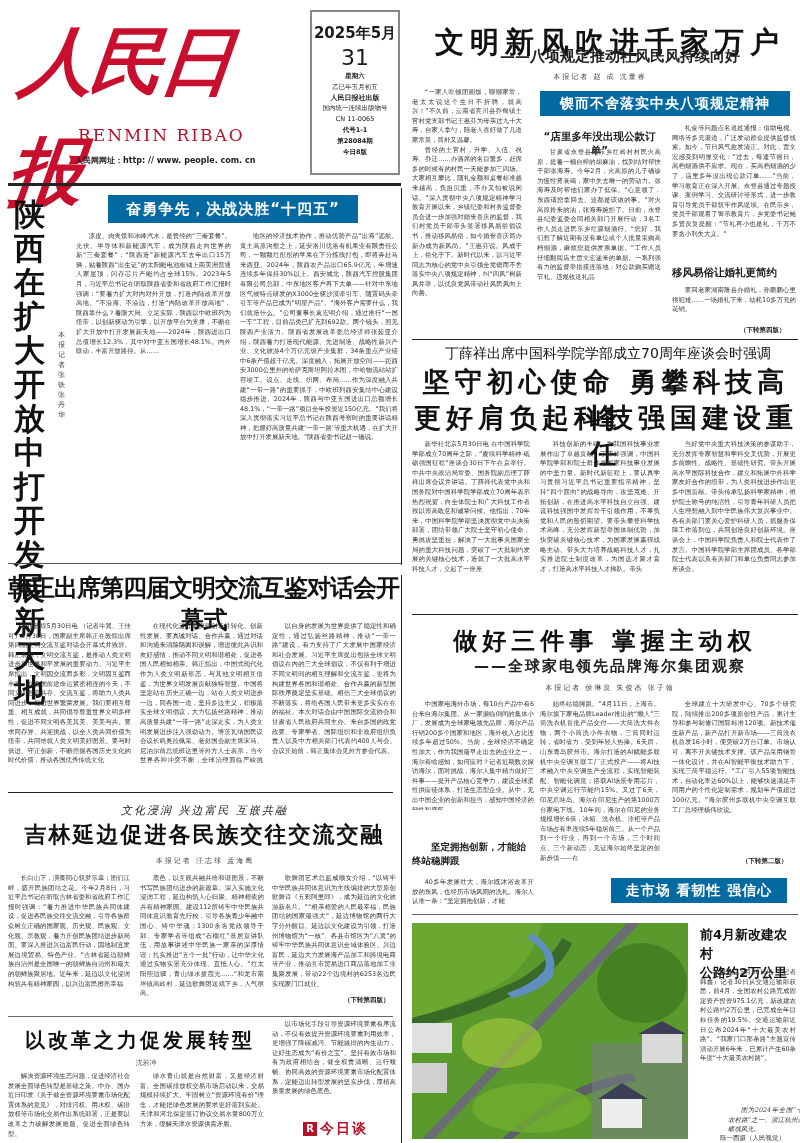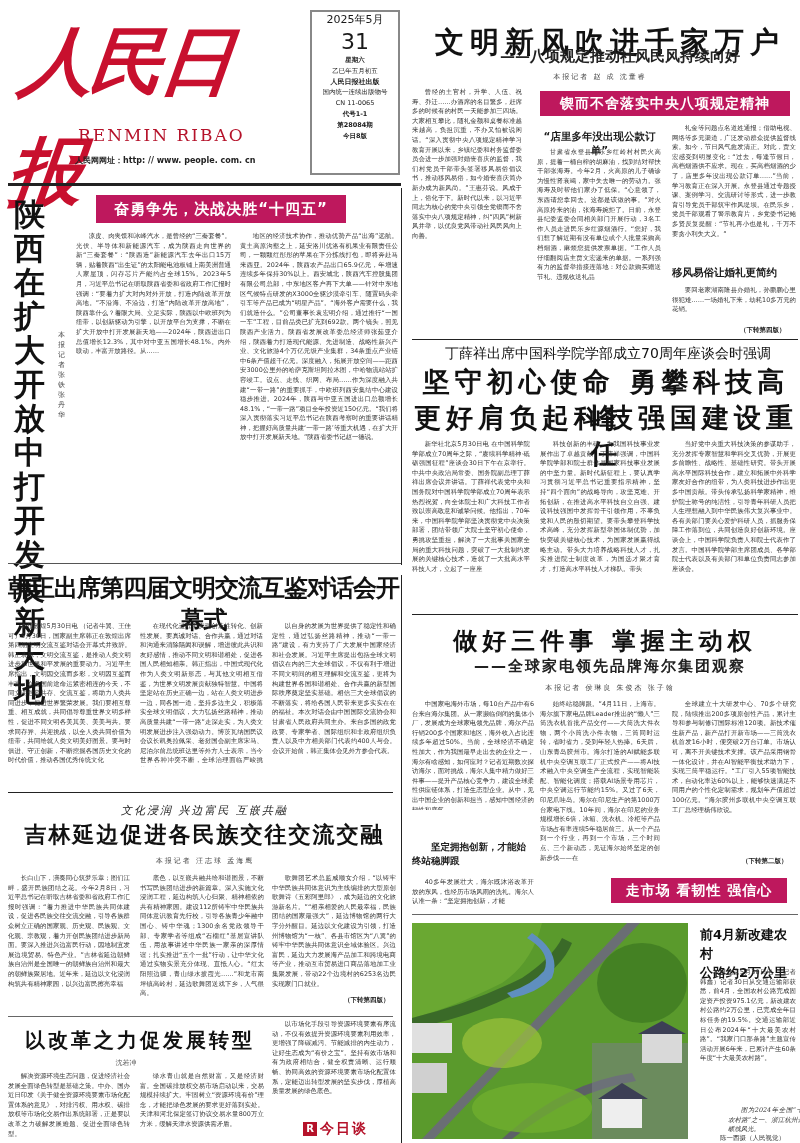--- a/index.html
+++ b/index.html
@@ -2,31 +2,31 @@
 <html><head>
 <meta charset="utf-8">
 <style>
 *{box-sizing:border-box;margin:0;padding:0}
 html,body{width:800px;height:1143px;background:#fff;overflow:hidden}
 body{position:relative;font-family:"DejaVu Sans",sans-serif;color:#1a1a1a}
 .abs{position:absolute}
 .txt{font-size:6.4px;line-height:9.6px;color:#333;text-align:justify;overflow:hidden}
 .txt p{text-indent:2em}
 .serif{font-family:"DejaVu Serif",serif}
-.redbar{background:#be185d;color:#fff;font-weight:bold;text-align:center}
+.redbar{background:#0369a1;color:#fff;font-weight:bold;text-align:center}
 .rule{background:#222}
 .vrule{background:#222;width:1px}
 .byline{font-size:7px;color:#444;text-align:center;letter-spacing:2px;font-family:"DejaVu Serif",serif}
 
 
 #logo{left:20px;top:6px;width:270px;height:120px;font-family:"DejaVu Serif",serif;color:#c8102e;font-size:74px;font-weight:bold;font-style:italic;letter-spacing:-4px;line-height:110px;transform:skewX(-6deg)}
 #logo-en{left:78px;top:125px;width:170px;color:#b5122a;font-size:17px;letter-spacing:2px;font-family:"DejaVu Serif",serif}
 #web{left:75px;top:155px;font-size:8px;color:#222;font-weight:bold}
 #datebox{left:310px;top:10px;width:90px;height:165px;border:2px solid #888;text-align:center}
-#datebox .ym{font-size:11px;font-weight:normal;margin-top:0}
+#datebox .ym{font-size:15px;font-weight:bold;margin-top:12px}
 #datebox .day{font-size:22px;line-height:26px;margin-top:2px}
 #datebox .sm{font-size:6.5px;line-height:11px}
 #datebox .pub{font-size:7px;font-weight:bold;margin:0 0}
 </style>
 </head>
 <body>
 
 <div class="abs" id="logo">人民日报</div>
 <div class="abs" id="logo-en">RENMIN RIBAO</div>
 <div class="abs" id="web">人民网网址：http: // www. people. com. cn</div>
@@ -44,20 +44,21 @@
   <div class="sm" style="font-weight:bold">今日8版</div>
 </div>
 
 <div class="abs rule" style="left:8px;top:183px;width:393px;height:3px"></div>
 
 <div class="abs" style="left:425px;top:23px;width:370px;text-align:center;font-size:29px;font-weight:bold;letter-spacing:6px;color:#111">文明新风吹进千家万户</div>
 <div class="abs serif" style="left:440px;top:47px;width:360px;text-align:center;font-size:15px;font-weight:bold;color:#222">——八项规定推动社风民风持续向好</div>
 <div class="abs byline" style="left:500px;top:72px;width:200px">本报记者  赵 成  沈童睿</div>
 
 <div class="abs txt" style="left:412px;top:88px;width:110px;height:246px">
+  <p>“一家人吃顿团圆饭，聊聊家常，老太太说这个生日不折腾，就高兴！”不久前，云南省宾川县乔甸镇土官村党支部书记王惠芬为母亲过九十大寿，自家人拿勺，陪老人喜好做了几道家常菜，简朴又温馨。</p>
     <p>曾经的土官村，升学、人伍、祝寿、乔迁……办酒席的名目繁多，赶席多的时候有的村民一天能参加三四场。大家相互攀比，随礼金额和桌餐标准越来越高，负担沉重，不办又怕被说闲话。“深入贯彻中央八项规定精神学习教育开展以来，乡镇纪委和村务监督委员会进一步加强对婚丧喜庆的监督，我们村党员干部带头签署移风易俗倡议书，推动移风易俗，如今婚丧喜庆简办新办成为新风尚。”王惠芬说。风成于上，俗化于下。新时代以来，以习近平同志为核心的党中央引领全党锲而不舍落实中央八项规定精神，纠“四风”树新风并举，以优良党风带动社风民风向上向善。</p>
 </div>
 <div class="abs redbar" style="left:540px;top:91px;width:250px;height:25px;font-size:14px;line-height:25px;letter-spacing:1px">锲而不舍落实中央八项规定精神</div>
 
 <div class="abs" style="left:537px;top:130px;width:125px;text-align:center;font-size:10.5px;font-weight:bold">“店里多年没出现公款订单”</div>
 <div class="abs txt" style="left:537px;top:148px;width:124px;height:188px">
     <p>甘肃省永登县民乐乡红岭村村民火高原，提着一桶自榨的胡麻油，找到结对帮扶干部张海寿。今年2月，火高原的儿子确诊为慢性肾衰竭，家中失去唯一的劳动力。张海寿及时帮他们家办了低保。“心意领了，东西请您拿回去。这都是该做的事。”对火高原拎来的油，张海寿婉拒了。日前，永登县纪委监委会同相关部门开展行动，3名工作人员走进民乐乡红源烟酒行。“您好，我们想了解近期有没有单位或个人批量采购高档烟酒，麻烦您提供发票单据。”工作人员仔细翻阅店主贾文宏递来的单据。一系列强有力的监督举措接连落地：对公款购买赠送节礼、违规收送礼品</p>
   </div>
 <div class="abs txt" style="left:672px;top:124px;width:124px;height:142px">
     <p>礼金等问题点名道姓通报；借助电视、网络等多元渠道，广泛发动群众提供监督线索。如今，节日风气愈发清正。对此，贾文宏感受到明显变化：“过去，每逢节假日，高档烟酒供不应求。现在，买高档烟酒的少了，店里多年没出现公款订单……”当前，学习教育正在深入开展。永登县通过专题授课、案例学习、交流研讨等形式，进一步教育引导党员干部筑牢作风堤坝。在民乐乡，党员干部观看了警示教育片，乡党委书记鲍多贤反复提醒：“节礼再小也是礼，千万不要贪小利失大义。”</p>
@@ -80,21 +81,21 @@
     <p>科技创新的丰碑，为我国科技事业发展作出了卓越贡献。丁薛祥强调，中国科学院学部和院士群体是国家科技事业发展的中坚力量。新时代新征程上，要认真学习贯彻习近平总书记重要指示精神，坚持“四个面向”的战略导向，攻坚克难、开拓创新，在推进高水平科技自立自强、建设科技强国中发挥骨干引领作用，不辜负党和人民的殷切期望。要带头攀登科学技术高峰，充分发挥新型举国体制优势，加快突破关键核心技术，为国家发展赢得战略主动。带头大力培养战略科技人才，扎实推进院士制度改革，为国选才聚才育才，打造高水平科技人才梯队。带头</p>
   </div>
 <div class="abs txt" style="left:672px;top:440px;width:124px;height:146px">
     <p>当好党中央重大科技决策的参谋助手，充分发挥专家智慧和学科交叉优势，开展更多前瞻性、战略性、基础性研究。带头开展高水平国际科技合作，建立和拓展中外科学家友好合作的纽带，为人类科技进步作出更多中国贡献。带头传承弘扬科学家精神，维护院士称号的纯洁性，引导青年科研人员把人生理想融入到中华民族伟大复兴事业中。各有关部门要关心爱护科研人员，抓服务保障工作落到位，共同创造良好创新环境。座谈会上，中国科学院负责人和院士代表作了发言。中国科学院学部主席团成员、各学部院士代表以及有关部门和单位负责同志参加座谈会。</p>
   </div>
 
 <div class="abs rule" style="left:412px;top:614px;width:386px;height:1px"></div>
 
 <div class="abs" style="left:14px;top:197px;width:38px;font-size:31px;font-weight:bold;line-height:34px;color:#111;word-break:break-all">陕西在扩大开放中打开发展新天地</div>
 <div class="abs serif" style="left:58px;top:330px;width:10px;font-size:7px;line-height:10px;color:#444;word-break:break-all">本报记者 张铁 张丹华</div>
-<div class="abs redbar" style="left:96px;top:195px;width:250px;height:28px;font-size:15px;line-height:28px;letter-spacing:1px">奋勇争先，决战决胜“十四五”</div>
+<div class="abs redbar" style="left:108px;top:195px;width:250px;height:28px;font-size:15px;line-height:28px;letter-spacing:1px">奋勇争先，决战决胜“十四五”</div>
 <div class="abs txt" style="left:76px;top:232px;width:155px;height:322px">
     <p>凉皮、肉夹馍和冰峰汽水，是曾经的“三秦套餐”。光伏、半导体和新能源汽车，成为陕西走向世界的新“三秦套餐”：“陕西造”新能源汽车去年出口15万辆，贴着陕西“出生证”的太阳能电池板铺上南美洲普通人家屋顶，闪存芯片产能约占全球15%。2023年5月，习近平总书记在听取陕西省委和省政府工作汇报时强调：“要着力扩大对内对外开放，打造内陆改革开放高地。”不沿海、不沿边，打造“内陆改革开放高地”，陕西靠什么？着眼大局、立足实际，陕西以中欧班列为纽带，以创新驱动为引擎，以开放平台为支撑，不断在扩大开放中打开发展新天地——2024年，陕西进出口总值增长12.3%，其中对中亚五国增长48.1%。内外联动，丰富开放路径。从……</p>
   </div>
 <div class="abs txt" style="left:240px;top:232px;width:158px;height:322px">
     <p>地区的经济技术协作，推动优势产品“出海”远航。黄土高原沟壑之上，延安洛川优洛有机果业有限责任公司，一颗颗红彤彤的苹果在下分拣线打包，即将奔赴马来西亚。2024年，陕西农产品出口65.9亿元，年增速连续多年保持30%以上。西安城北，陕西汽车控股集团有限公司总部，中东地区客户再下大单——针对中东地区气候特点研发的X3000全驱沙漠牵引车、随置码头牵引车等产品已成为“明星产品”。“海外客户需要什么，我们就造什么。”公司董事长袁宏明介绍，通过推行“一国一车”工程，目前品类已扩充到692款。两个镜头，照见陕西产业活力。陕西省发展改革委总经济师张茹亚介绍，陕西着力打造现代能源、先进制造、战略性新兴产业、文化旅游4个万亿元级产业集群，34条重点产业链中6条产值超千亿元。深度融入，拓展开放空间——距西安3000公里外的哈萨克斯坦阿拉木图，中哈物流站站扩容竣工。设点、走线、织网、布局……作为深度融入共建“一带一路”的重要抓手，中欧班列西安集结中心建设稳步推进。2024年，陕西与中亚五国进出口总额增长48.1%，“一带一路”项目全年投资近150亿元。“我们将深入贯彻落实习近平总书记在陕西考察时的重要讲话精神，把握好高质量共建‘一带一路’等重大机遇，在扩大开放中打开发展新天地。”陕西省委书记赵一德说。</p>
   </div>
 <div class="abs" style="left:8px;top:563px;width:393px;height:1px;background:#555"></div>
 <div class="abs vrule" style="left:401px;top:188px;height:377px"></div>
 
 <div class="abs serif" style="left:6px;top:572px;width:395px;text-align:center;font-size:24px;font-weight:bold;color:#111;letter-spacing:-1px">韩正出席第四届文明交流互鉴对话会开幕式</div>
@@ -139,21 +140,21 @@
 <div class="abs txt" style="left:140px;top:874px;width:124px;height:130px">
     <p>底色，以互嵌共融共绘和谐图景，不断书写民族团结进步的新篇章。深入实施文化浸润工程，延边构筑人心归聚、精神相依的共有精神家园。建设112所铸牢中华民族共同体意识教育先行校，引导各族青少年融中国心、铸中华魂；1300余名党政领导干部、专家学者等组成“石榴红”基层宣讲队伍，用故事讲述中华民族一家亲的深厚情谊；扎实推进“五个一批”行动，让中华文化通过实物实景充分体现、直抵人心。“红太阳照边疆，青山绿水披霞光……”和龙市南坪镇高岭村，延边歌舞团送戏下乡，人气很高。</p>
   </div>
 <div class="abs txt" style="left:272px;top:874px;width:124px;height:120px">
     <p>歌舞团艺术总监咸顺女介绍，“以铸牢中华民族共同体意识为主线编排的大型原创歌舞诗《五彩阿里郎》，成为延边的文化旅游新名片。”“相亲相爱的人民最幸福，民族团结的国家最强大”，延边博物馆的两行大字分外醒目。延边以文化建设为引领，打造州博物馆为“一核”、各县市馆区为“八翼”的铸牢中华民族共同体意识全域体验区。兴边富民，延边大力发展海产品加工和跨境电商等产业，推动互市贸易进口商品落地加工业集聚发展，带动22个边境村的6253名边民实现家门口就业。</p>
   </div>
 <div class="abs" style="left:344px;top:996px;font-size:6.5px;font-weight:bold">（下转第四版）</div>
 <div class="abs" style="left:8px;top:1016px;width:385px;height:1px;background:#666"></div>
 
 <div class="abs" style="left:20px;top:1027px;width:240px;text-align:center;font-size:20px;font-weight:bold;letter-spacing:3px;color:#111">以改革之力促发展转型</div>
-<div class="abs serif" style="left:96px;top:1058px;width:60px;text-align:center;font-size:7px;color:#555">沈若冲</div>
+<div class="abs serif" style="left:116px;top:1058px;width:60px;text-align:center;font-size:7px;color:#555">沈若冲</div>
 <div class="abs txt" style="left:8px;top:1072px;width:122px;height:71px">
     <p>解决资源环境生态问题，促进经济社会发展全面绿色转型是基础之策。中办、国办近日印发《关于健全资源环境要素市场化配置体系的意见》，对排污权、用水权、碳排放权等市场化交易作出系统部署，正是要以改革之力破解发展难题、促进全面绿色转型。</p>
   </div>
 <div class="abs txt" style="left:140px;top:1072px;width:124px;height:71px">
     <p>绿水青山就是自然财富，又是经济财富。全国碳排放权交易市场启动以来，交易规模持续扩大。牢固树立“资源环境有价”理念，才能把绿色发展的要求更好落到实处。天津和河北保定签订协议交易水量800万立方米，缓解天津水资源供需矛盾。</p>
   </div>
 <div class="abs txt" style="left:272px;top:1020px;width:124px;height:86px">
     <p>以市场化手段引导资源环境要素有序流动，不仅有效提升资源环境要素利用效率，更增强了降碳减污、节能减排的内生动力，让好生态成为“有价之宝”。坚持有效市场和有为政府相结合，健全权责清晰、运行顺畅、协同高效的资源环境要素市场化配置体系，定能迈出转型发展的坚实步伐，厚植高质量发展的绿色底色。</p>
   </div>
 <div class="abs" style="left:303px;top:1120px;display:flex;align-items:center;gap:3px">

